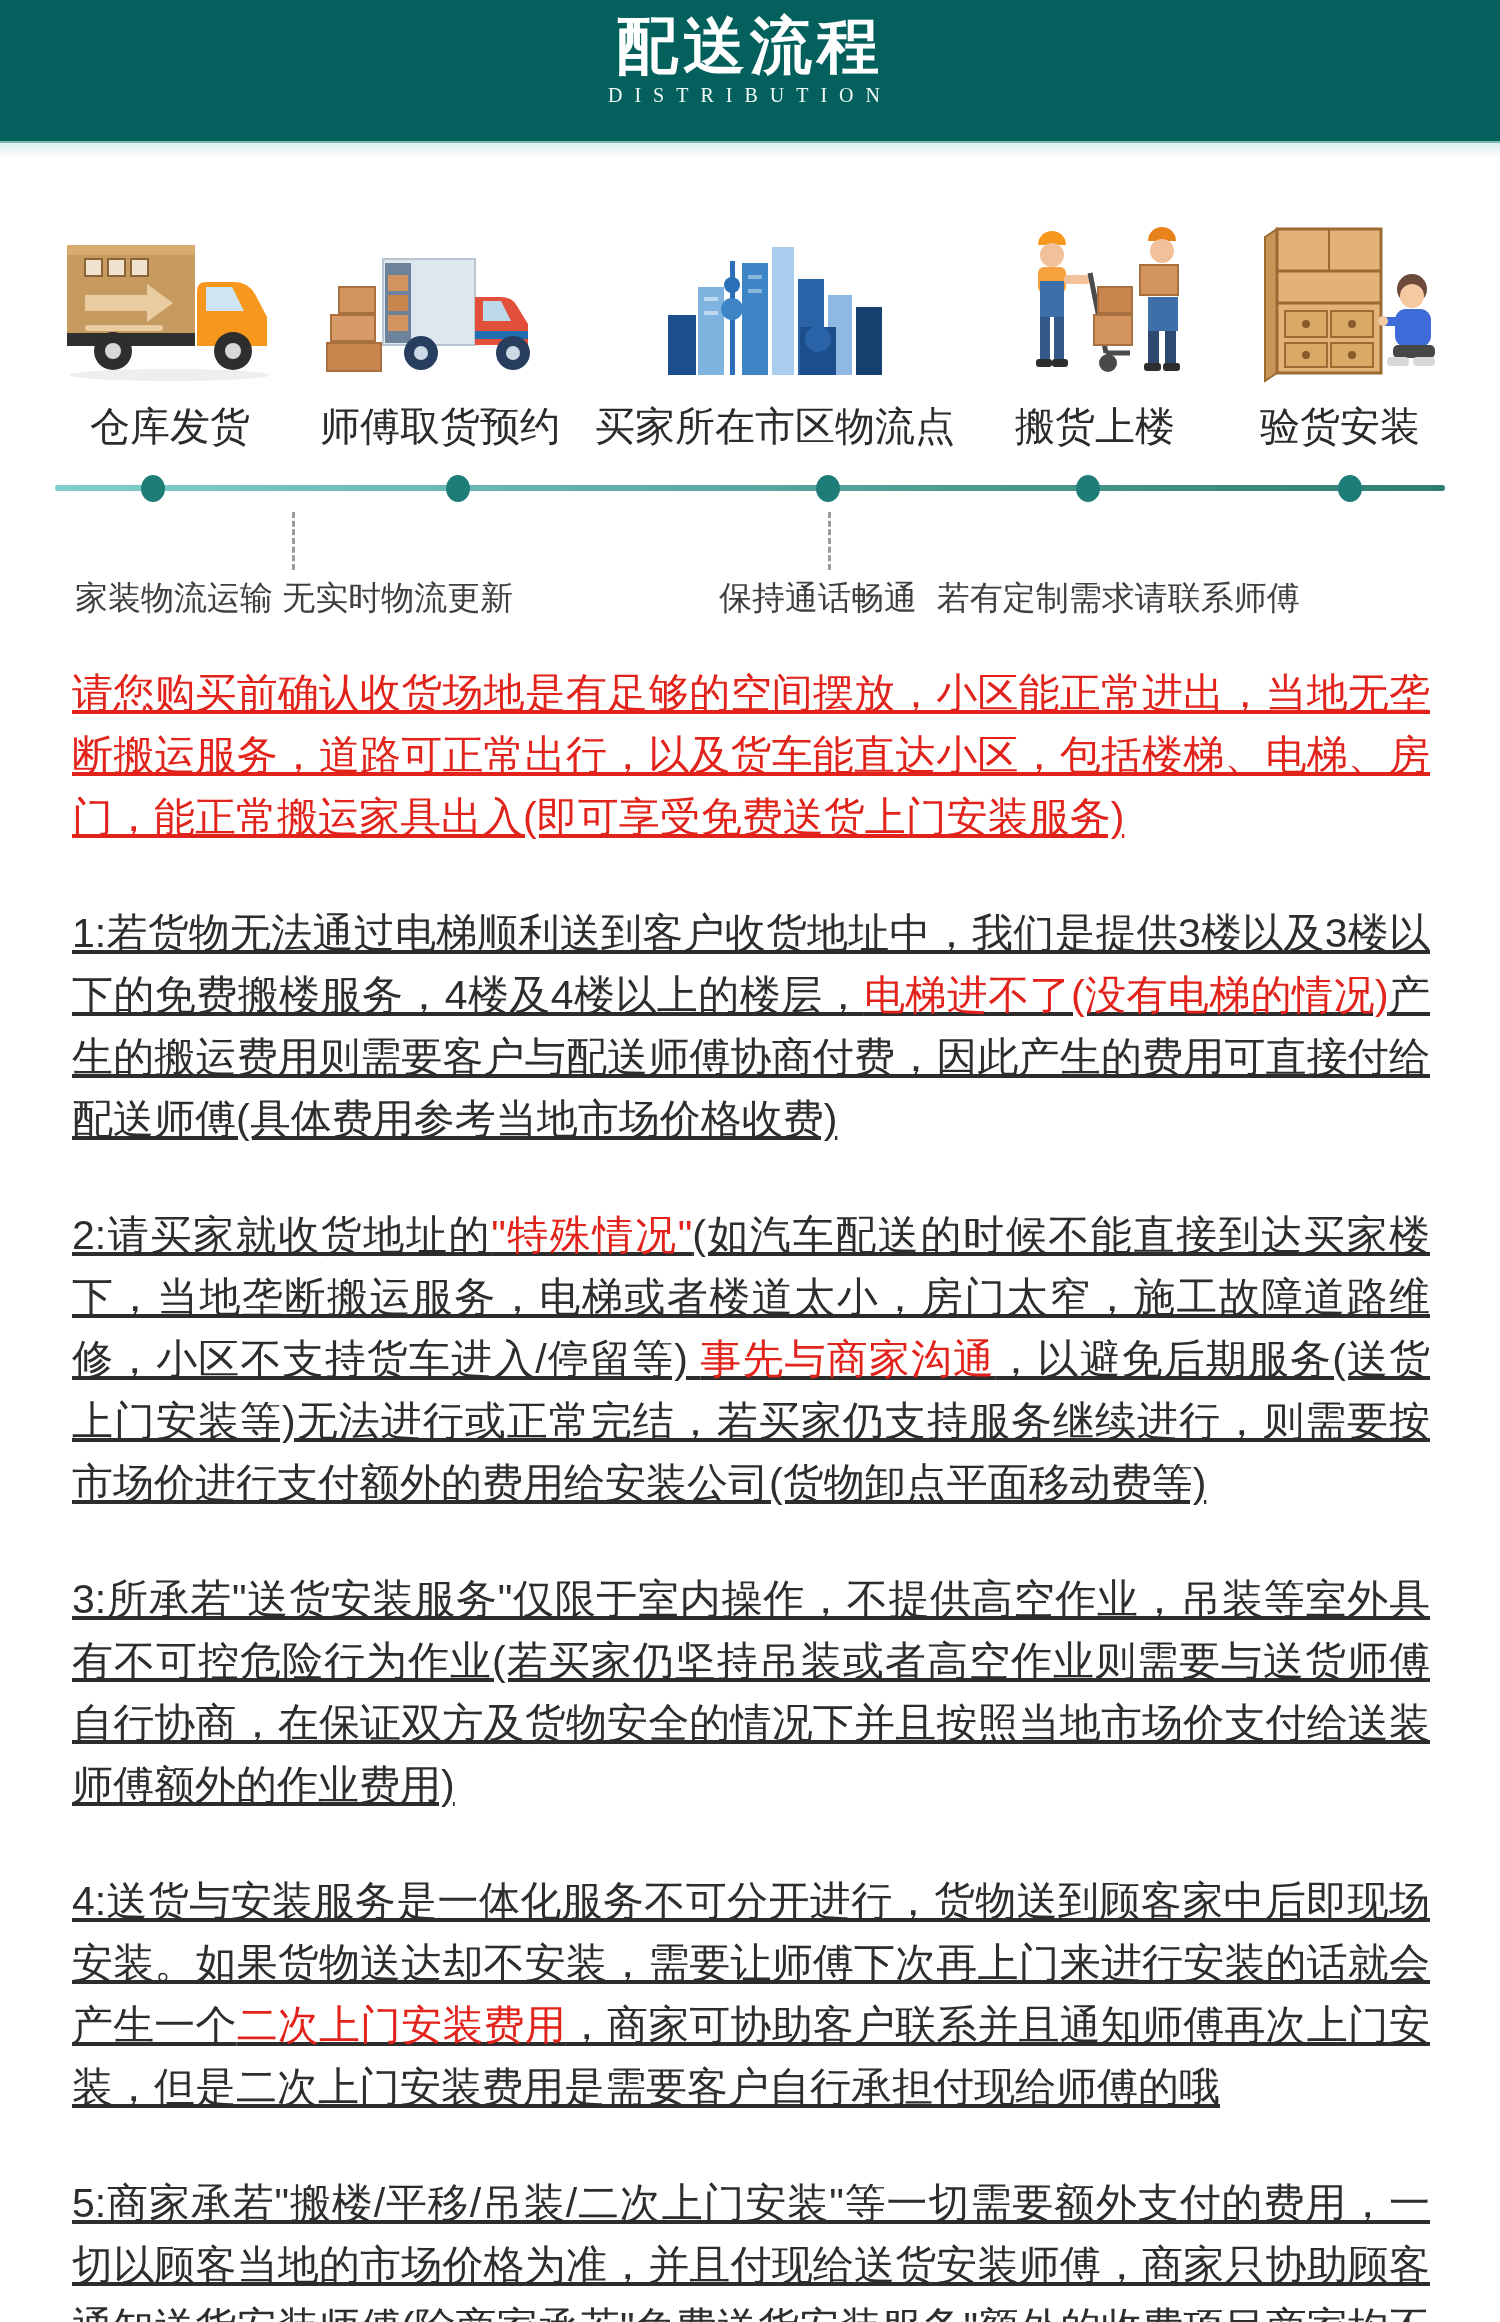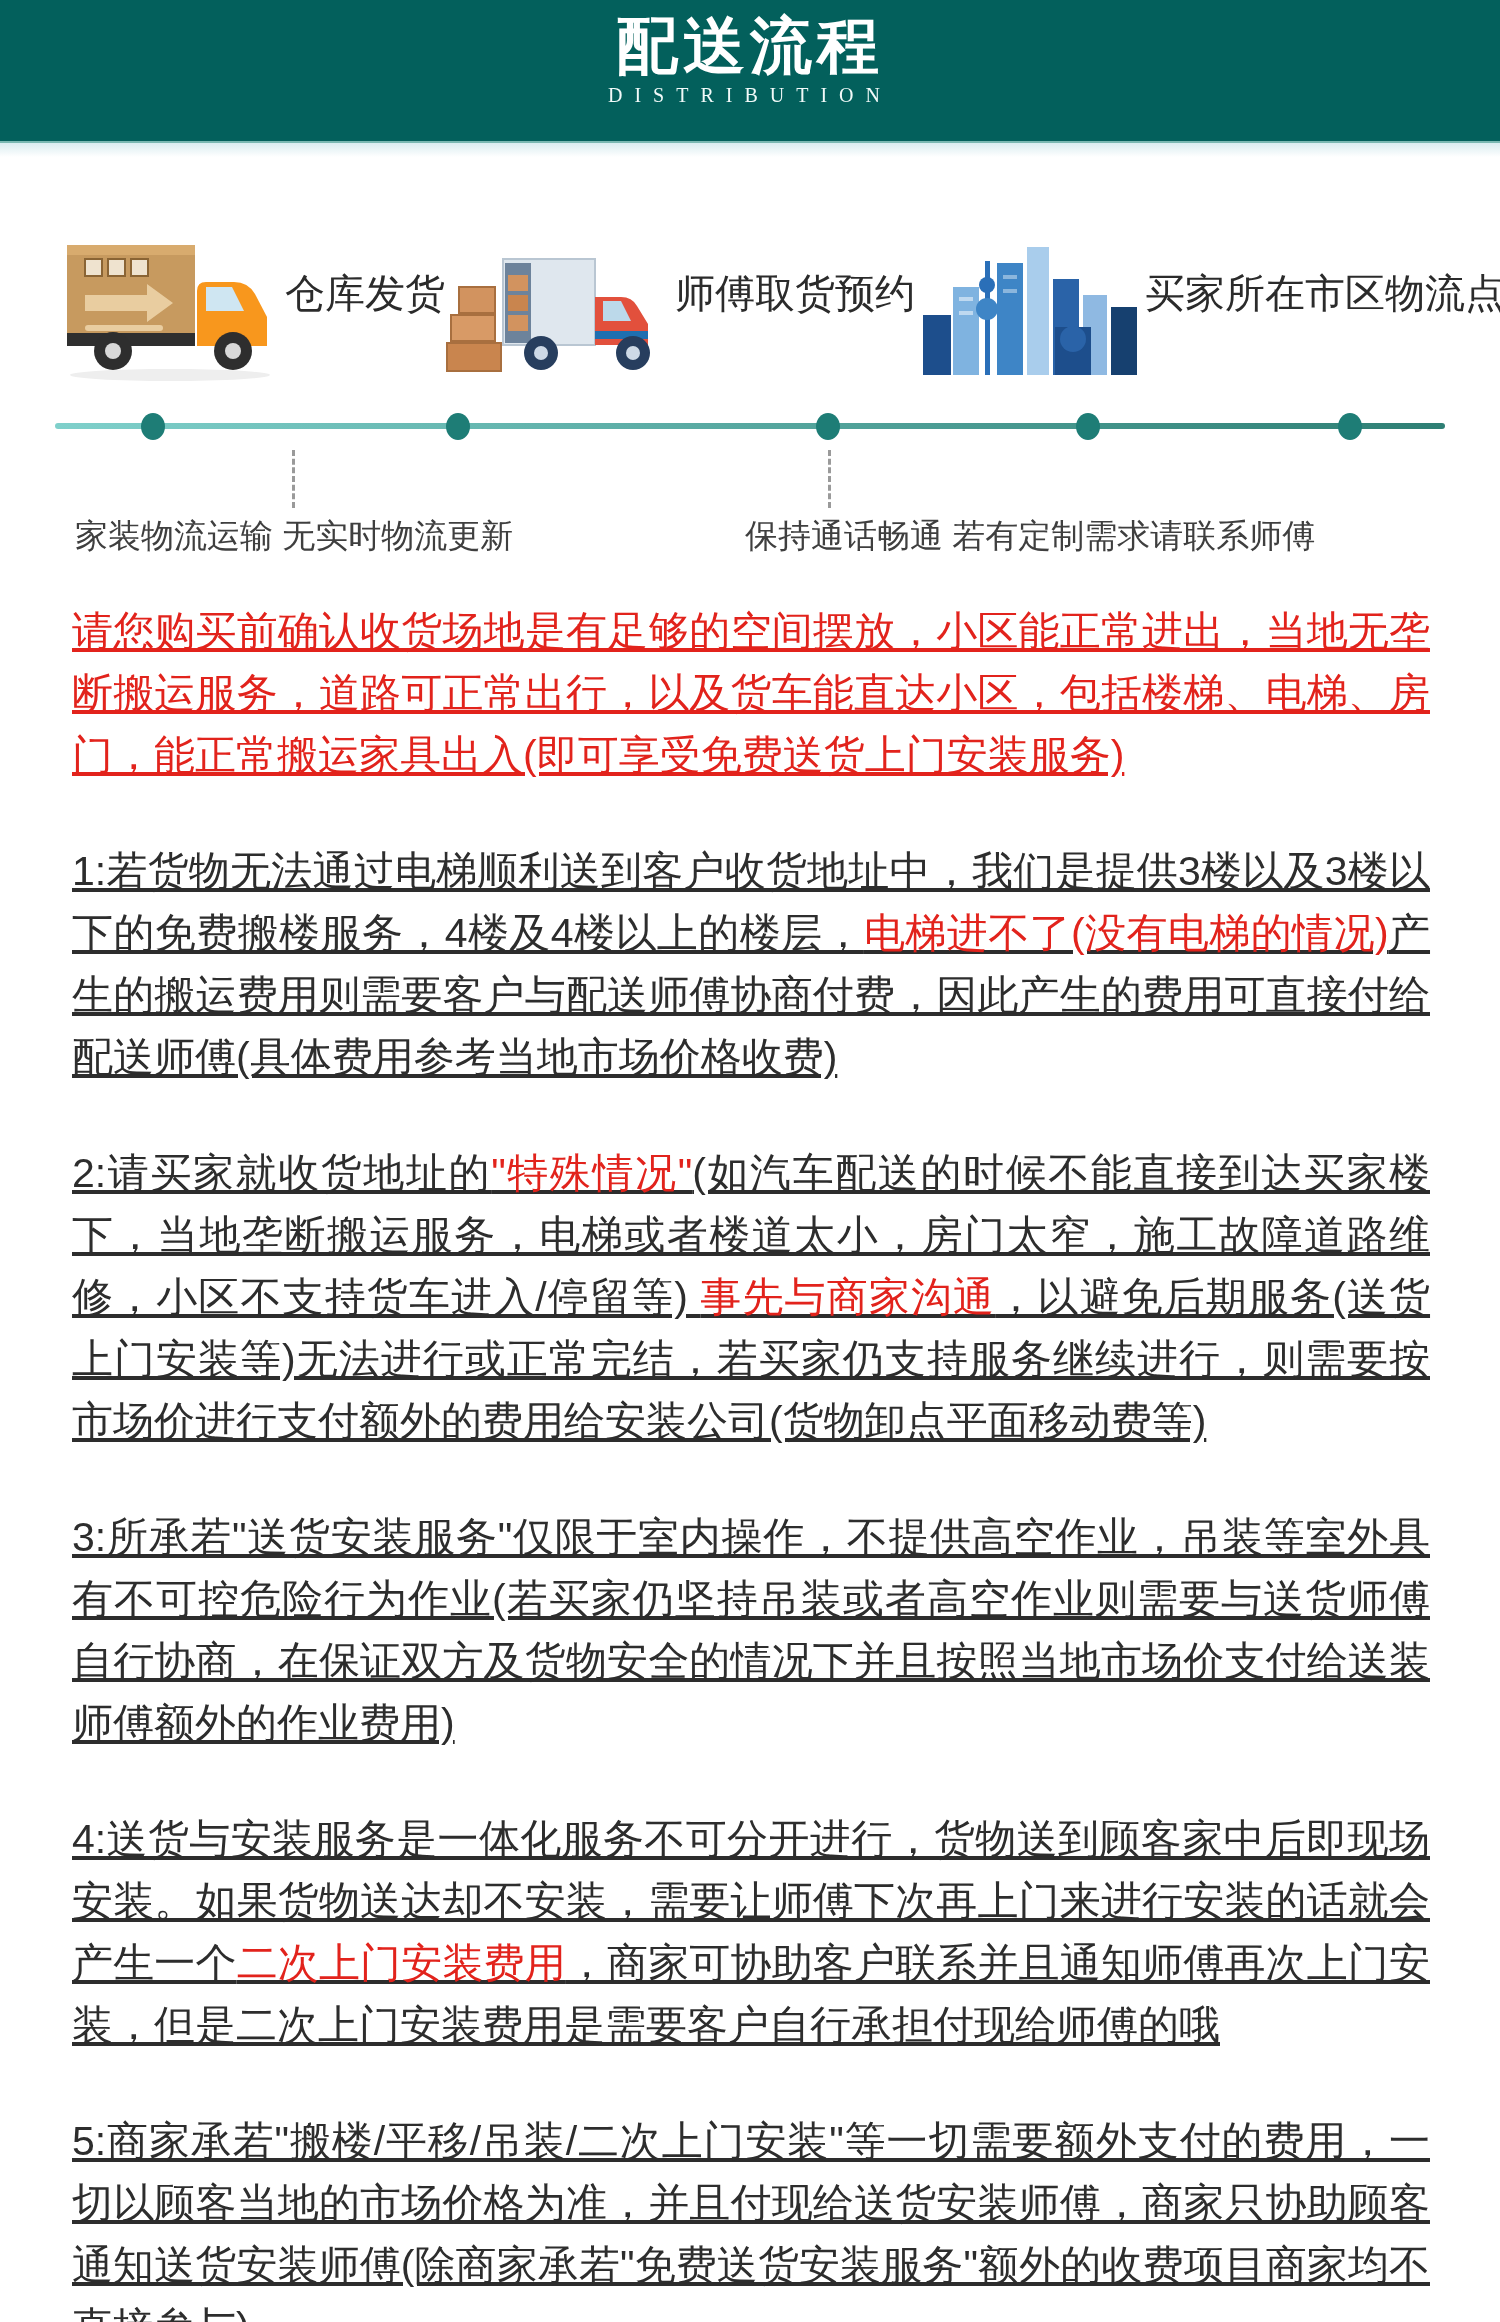--- a/index.html
+++ b/index.html
@@ -47,21 +47,21 @@
     height:14px;
     background:linear-gradient(#d9ecf0,#ffffff);
   }
   
   .steps{
     display:flex;
     justify-content:space-between;
     align-items:flex-end;
     padding:26px 55px 0 55px;
   }
-  .step{display:flex;align-items:center;}
+  .step{display:flex;flex-direction:column;align-items:center;}
   .icon-box{height:205px;display:flex;align-items:flex-end;justify-content:center;}
   .step-label{
     margin-top:14px;
     font-size:40px;
     color:var(--label-text);
     white-space:nowrap;
     line-height:1.2;
   }
   
   .timeline{position:relative;height:32px;margin-top:22px;}
@@ -75,21 +75,21 @@
   }
   .d1{left:10.2%;} .d2{left:30.5%;} .d3{left:55.2%;} .d4{left:72.5%;} .d5{left:90%;}
   .dash-row{position:relative;height:72px;}
   .dash{position:absolute;top:8px;height:58px;border-left:3px dashed #9a9a9a;}
   .dash1{left:292px;} .dash2{left:828px;}
   .notes-row{position:relative;height:52px;}
   .note{
     position:absolute;top:0;
     font-size:33px;color:var(--note-text);white-space:nowrap;
   }
-  .note1{left:75px;} .note2{left:745px;}
+  .note1{left:75px;} .note2{left:719px;font-family:Liberation Mono, monospace;}
   
   .terms{padding:34px 70px 0 72px;}
   .terms p{
     font-size:41px;
     line-height:62px;
     margin-bottom:54px;
     text-align:justify;
     text-decoration:underline;
   }
   .warning{color:var(--red);}

